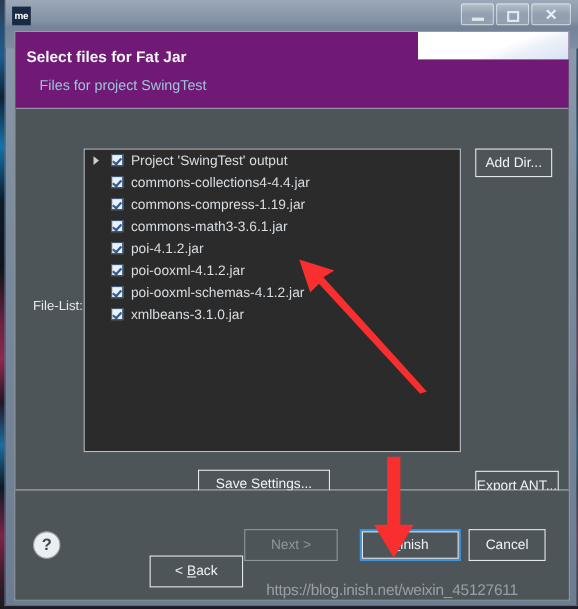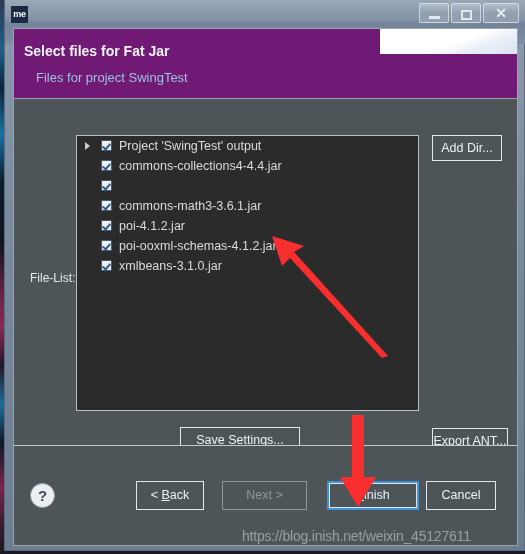--- a/index.html
+++ b/index.html
@@ -261,21 +261,21 @@
     background: #4e5559;
     border: 1px solid #e3e8ec;
     box-sizing: border-box;
     color: #eef2f5;
     font-size: 12.5px;
     line-height: 27px;
     text-align: center;
     white-space: nowrap;
     cursor: default;
   }
-  #btn-back   { left: 122px; width: 68px; }
+  #btn-back   { left: 122px; width: 85px; margin-top: 24px; }
   #btn-next   { left: 208px; width: 85px; color: #8e979d; border-color: #8e979d; }
   #btn-finish {
     left: 313px; width: 92px;
     border: 2px solid #3f93d8;
     padding: 0;
   }
   #btn-finish .inner {
     display: block;
     width: 100%; height: 100%;
     border: 1px solid #e3e8ec;
@@ -342,28 +342,33 @@
             <span class="row-arrow"></span>
             <span class="row-check"></span>
             <span class="row-label">Project 'SwingTest' output</span>
           </div>
           <div class="list-row">
             <span class="row-check"></span>
             <span class="row-label">commons-collections4-4.4.jar</span>
           </div>
           <div class="list-row">
             <span class="row-check"></span>
+            <span class="row-label">commons-compress-1.19.jar</span>
           </div>
           <div class="list-row">
             <span class="row-check"></span>
             <span class="row-label">commons-math3-3.6.1.jar</span>
           </div>
           <div class="list-row">
             <span class="row-check"></span>
             <span class="row-label">poi-4.1.2.jar</span>
+          </div>
+          <div class="list-row">
+            <span class="row-check"></span>
+            <span class="row-label">poi-ooxml-4.1.2.jar</span>
           </div>
           <div class="list-row">
             <span class="row-check"></span>
             <span class="row-label">poi-ooxml-schemas-4.1.2.jar</span>
           </div>
           <div class="list-row">
             <span class="row-check"></span>
             <span class="row-label">xmlbeans-3.1.0.jar</span>
           </div>
         </div>

